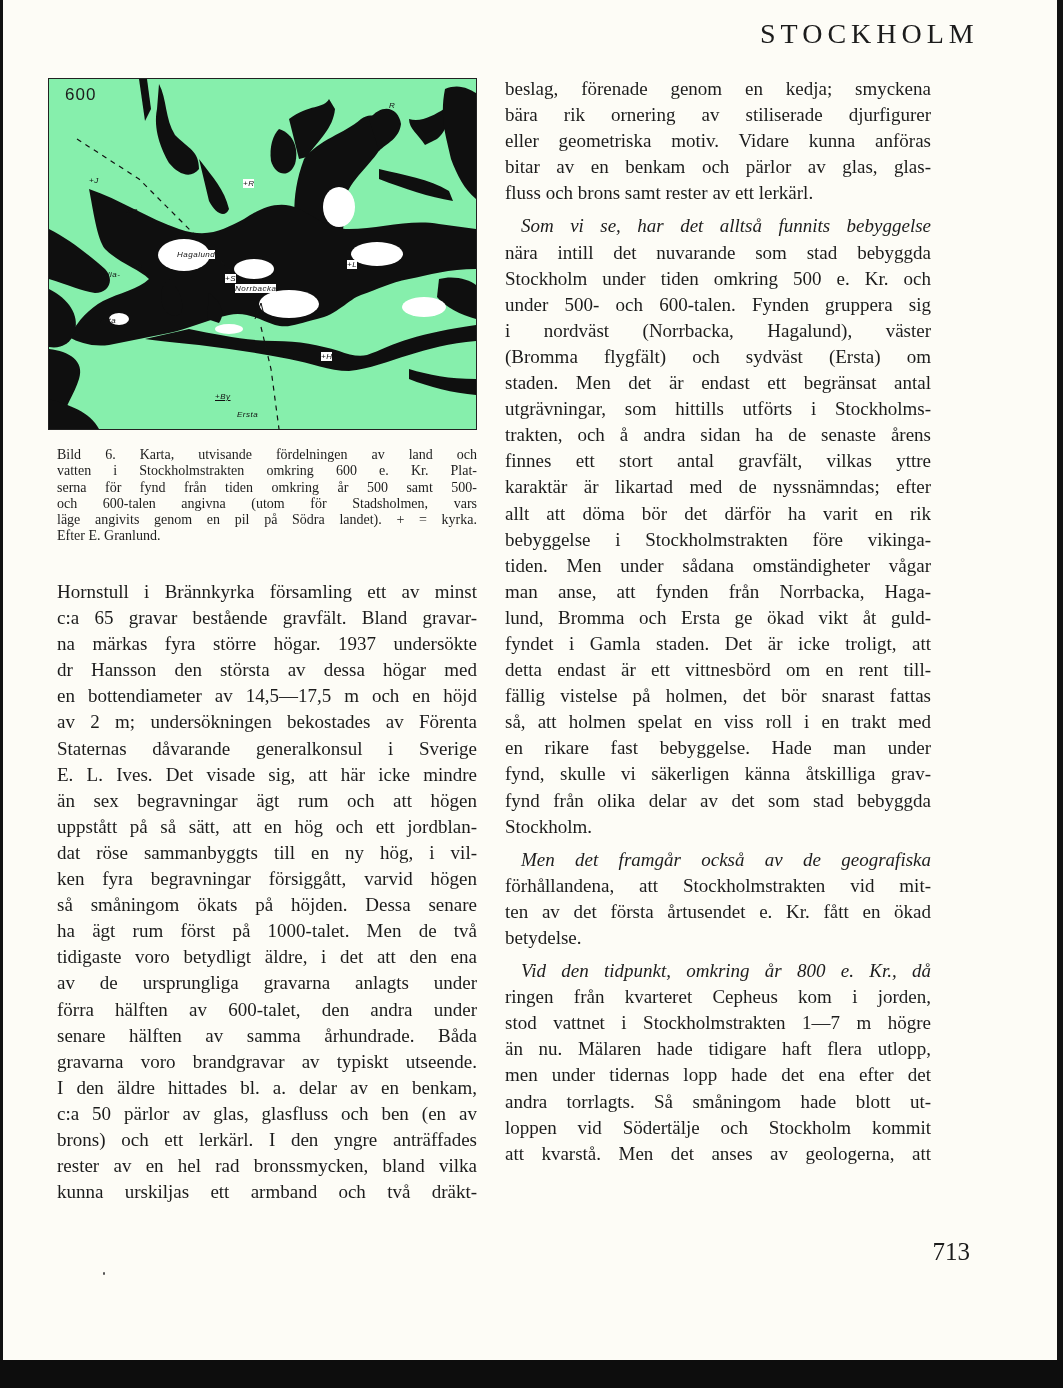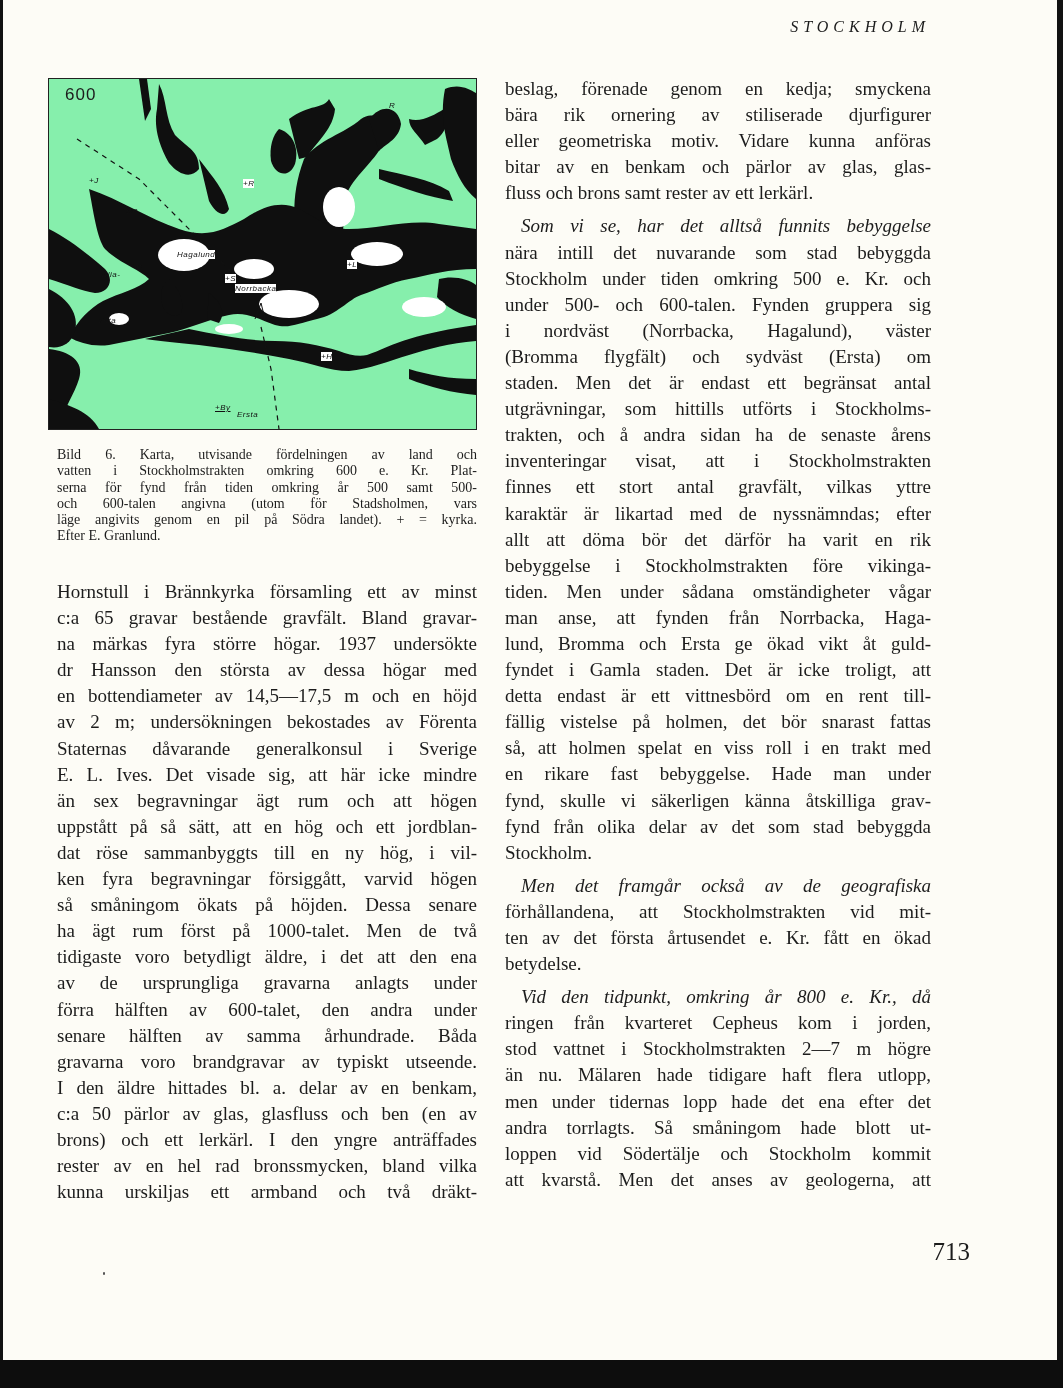--- a/index.html
+++ b/index.html
@@ -9,21 +9,21 @@
     font-family:"DejaVu Serif","Liberation Serif",serif;
     color:#1c1c1c;
   }
   .edge-left { position:absolute; left:0; top:0; width:3px; height:1388px; background:#111; }
   .edge-right { position:absolute; right:0; top:0; width:6px; height:1388px; background:#111; }
   .edge-bottom { position:absolute; left:0; bottom:0; width:1063px; height:28px; background:#0d0d0d; }
 
   .running-head {
     position:absolute; left:760px; top:18px; width:170px;
     font-family:"Liberation Serif","DejaVu Serif",serif;
-    font-style:italic; font-size:16px; letter-spacing:5px; text-align:right;
+    font-size:28px; letter-spacing:5px; text-align:right;
   }
 
   .figure {
     position:absolute; left:48px; top:78px; width:427px; height:350px;
     border:1.5px solid #222; background:#86efac; overflow:hidden;
   }
   .figure svg { position:absolute; left:0; top:0; }
   .map-year {
     position:absolute; left:16px; top:6px; font-family:"Liberation Sans","DejaVu Sans",sans-serif;
     font-size:17px; letter-spacing:1px;
@@ -117,21 +117,21 @@
   <div class="map-label" style="left:50px;top:201px;margin-top:36px;">linta</div>
   <div class="map-label" style="left:186px;top:205px;background:#fff;">Norrbacka</div>
   <div class="map-label" style="left:188px;top:291px;margin-top:40px;">Ersta</div>
   <div class="map-label" style="left:82px;top:183px;">+B</div>
   <div class="map-label" style="left:176px;top:195px;background:#fff;">+S</div>
   <div class="map-label" style="left:72px;top:128px;">+SP</div>
   <div class="map-label" style="left:40px;top:97px;">+J</div>
   <div class="map-label" style="left:194px;top:100px;background:#fff;">+R</div>
   <div class="map-label" style="left:298px;top:181px;background:#fff;">+L</div>
   <div class="map-label" style="left:272px;top:273px;background:#fff;">+H</div>
-  <div class="map-label" style="left:166px;top:324px;text-decoration:underline;">+By</div>
+  <div class="map-label" style="left:166px;top:313px;text-decoration:underline;">+By</div>
   <div class="map-label" style="left:340px;top:22px;">R</div>
 </div>
 
 <div class="caption">
   <span class="line">Bild 6. Karta, utvisande fördelningen av land och</span>
   <span class="line">vatten i Stockholmstrakten omkring 600 e. Kr. Plat-</span>
   <span class="line">serna för fynd från tiden omkring år 500 samt 500-</span>
   <span class="line">och 600-talen angivna (utom för Stadsholmen, vars</span>
   <span class="line">läge angivits genom en pil på Södra landet). + = kyrka.</span>
   <span class="last">Efter E. Granlund.</span>
@@ -176,21 +176,20 @@
   <div>
     <span class="line indent">Som vi se, har det alltså funnits bebyggelse</span>
     <span class="line">nära intill det nuvarande som stad bebyggda</span>
     <span class="line">Stockholm under tiden omkring 500 e. Kr. och</span>
     <span class="line">under 500- och 600-talen. Fynden gruppera sig</span>
     <span class="line">i nordväst (Norrbacka, Hagalund), väster</span>
     <span class="line">(Bromma flygfält) och sydväst (Ersta) om</span>
     <span class="line">staden. Men det är endast ett begränsat antal</span>
     <span class="line">utgrävningar, som hittills utförts i Stockholms-</span>
     <span class="line">trakten, och å andra sidan ha de senaste årens</span>
-    <span class="line">inventeringar visat, att i Stockholmstrakten</span>
     <span class="line">finnes ett stort antal gravfält, vilkas yttre</span>
     <span class="line">karaktär är likartad med de nyssnämndas; efter</span>
     <span class="line">allt att döma bör det därför ha varit en rik</span>
     <span class="line">bebyggelse i Stockholmstrakten före vikinga-</span>
     <span class="line">tiden. Men under sådana omständigheter vågar</span>
     <span class="line">man anse, att fynden från Norrbacka, Haga-</span>
     <span class="line">lund, Bromma och Ersta ge ökad vikt åt guld-</span>
     <span class="line">fyndet i Gamla staden. Det är icke troligt, att</span>
     <span class="line">detta endast är ett vittnesbörd om en rent till-</span>
     <span class="line">fällig vistelse på holmen, det bör snarast fattas</span>
@@ -204,21 +203,21 @@
   <div>
     <span class="line indent">Men det framgår också av de geografiska</span>
     <span class="line">förhållandena, att Stockholmstrakten vid mit-</span>
     <span class="line">ten av det första årtusendet e. Kr. fått en ökad</span>
     <span class="line end">betydelse.</span>
   </div>
   <div class="para-gap"></div>
   <div>
     <span class="line indent">Vid den tidpunkt, omkring år 800 e. Kr., då</span>
     <span class="line">ringen från kvarteret Cepheus kom i jorden,</span>
-    <span class="line">stod vattnet i Stockholmstrakten 2—7 m högre</span>
+    <span class="line">stod vattnet i Stockholmstrakten 1—7 m högre</span>
     <span class="line">än nu. Mälaren hade tidigare haft flera utlopp,</span>
     <span class="line">men under tidernas lopp hade det ena efter det</span>
     <span class="line">andra torrlagts. Så småningom hade blott ut-</span>
     <span class="line">loppen vid Södertälje och Stockholm kommit</span>
     <span class="line">att kvarstå. Men det anses av geologerna, att</span>
   </div>
 </div>
 
 <div class="page-number">713</div>
 

